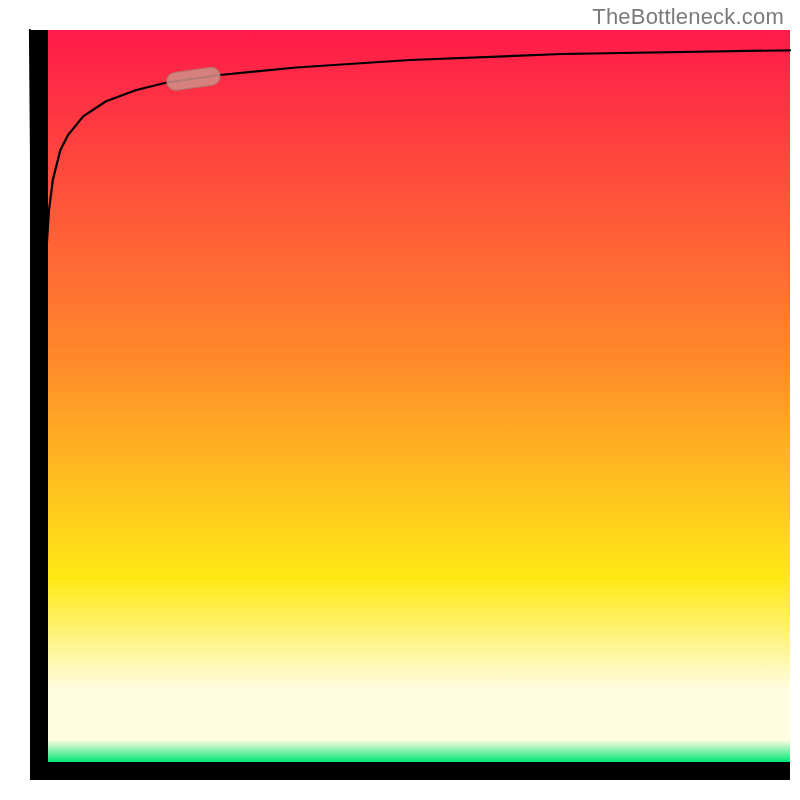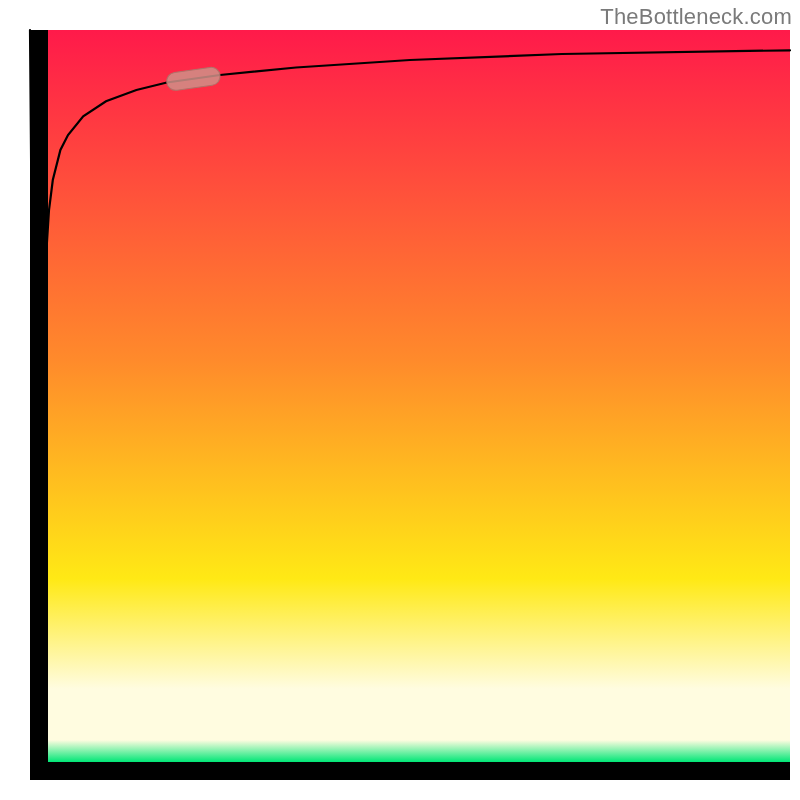--- a/index.html
+++ b/index.html
@@ -12,21 +12,21 @@
     overflow: hidden;
   }
   .stage {
     position: relative;
     width: 800px;
     height: 800px;
   }
   .watermark {
     position: absolute;
     top: 4px;
-    right: 8px;
+    right: 16px;
     color: #7a7a7a;
     font-size: 22px;
     font-weight: 400;
     letter-spacing: 0.2px;
     z-index: 5;
   }
   svg {
     position: absolute;
     left: 0;
     top: 0;

